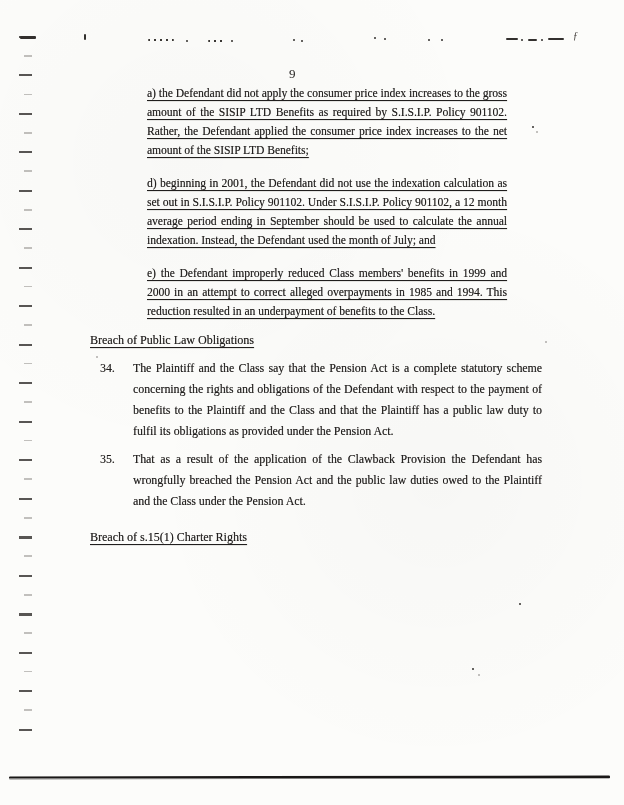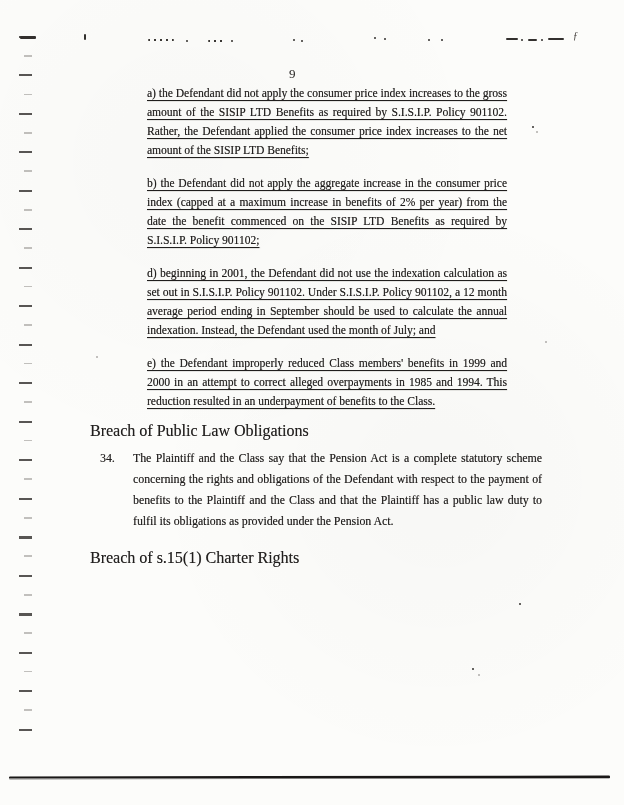--- a/index.html
+++ b/index.html
@@ -55,21 +55,22 @@
     margin:0 0 14px 0;
     text-align: justify;
     text-decoration: underline;
     text-decoration-thickness: 1px;
     text-underline-offset: 2.5px;
   }
   .subparas p:last-child { margin-bottom:0; }
 
   .sec-heading {
     margin:6px 0 0 4px;
-    font-size:16px; line-height:15px;
+    font-size:12px; line-height:15px;
+    text-decoration: underline;
     text-decoration-thickness: 1px;
     text-underline-offset: 2.5px;
     white-space: nowrap;
   }
   .sec-heading.second { margin-top:18px; }
 
   .numpara {
     position:relative;
     margin:10px 0 0 2px;
     padding-left:45px;
@@ -135,32 +136,35 @@
     <div class="art" style="left:472px;top:668px;width:2px;height:2px;"></div>
     <div class="art faint" style="left:478px;top:674px;width:2px;height:2px;"></div>
   </div>
 
   <div class="pageno">9</div>
 
   <div class="content">
 
     <div class="subparas">
       <p>a) the Defendant did not apply the consumer price index increases to the gross amount of the SISIP LTD Benefits as required by S.I.S.I.P. Policy 901102. Rather, the Defendant applied the consumer price index increases to the net amount of the SISIP LTD Benefits;</p>
-      <p>b) the Defendant did not apply the aggregate increase in the consumer price index (capped at a maximum increase in benefits of 2% per year) from the date the benefit commenced on the SISIP LTD Benefits as required by S.I.S.I.P. Policy 901102;</p>
       <p>d) beginning in 2001, the Defendant did not use the indexation calculation as set out in S.I.S.I.P. Policy 901102. Under S.I.S.I.P. Policy 901102, a 12 month average period ending in September should be used to calculate the annual indexation. Instead, the Defendant used the month of July; and</p>
       <p>e) the Defendant improperly reduced Class members' benefits in 1999 and 2000 in an attempt to correct alleged overpayments in 1985 and 1994. This reduction resulted in an underpayment of benefits to the Class.</p>
     </div>
 
     <div class="sec-heading">Breach of Public Law Obligations</div>
 
     <div class="numpara p34">
       <span class="num">34.</span>
       <span>The Plaintiff and the Class say that the Pension Act is a complete statutory scheme concerning the rights and obligations of the Defendant with respect to the payment of benefits to the Plaintiff and the Class and that the Plaintiff has a public law duty to fulfil its obligations as provided under the Pension Act.</span>
     </div>
 
+    <div class="numpara p35">
+      <span class="num">35.</span>
+      <span>That as a result of the application of the Clawback Provision the Defendant has wrongfully breached the Pension Act and the public law duties owed to the Plaintiff and the Class under the Pension Act.</span>
+    </div>
 
     <div class="sec-heading second">Breach of s.15(1) Charter Rights</div>
 
   </div>
 
   <div class="bottom-line"></div>
 
 </div>
 
 </body></html>

